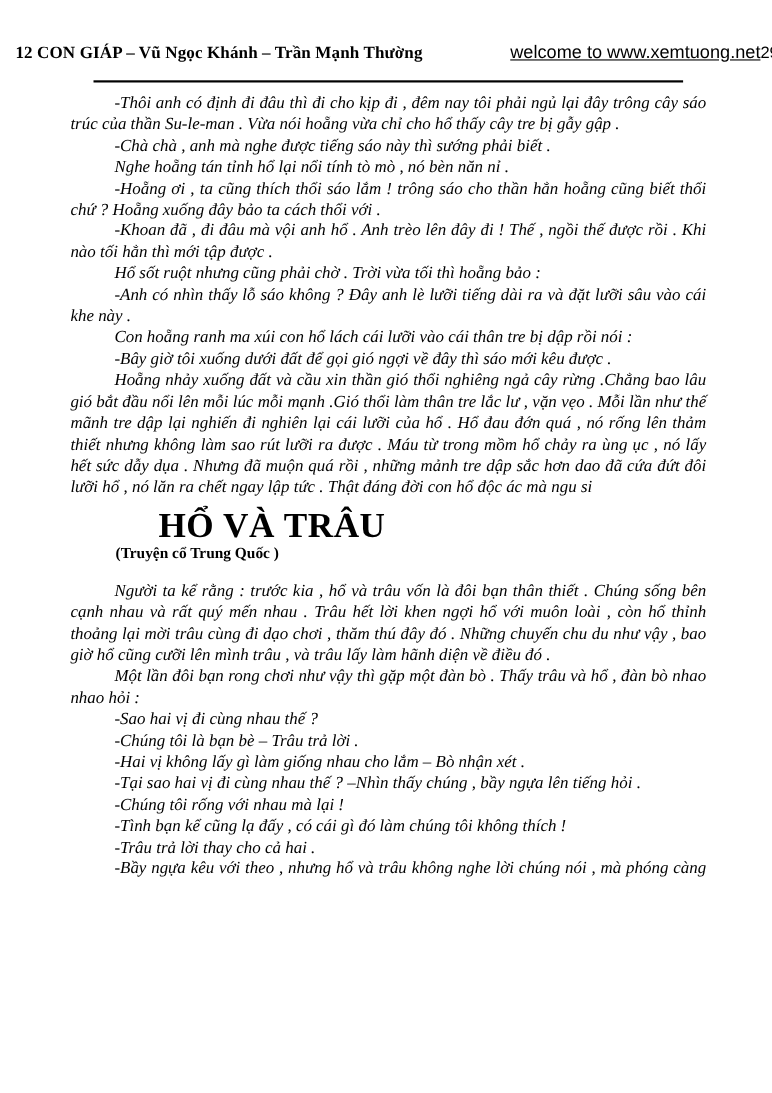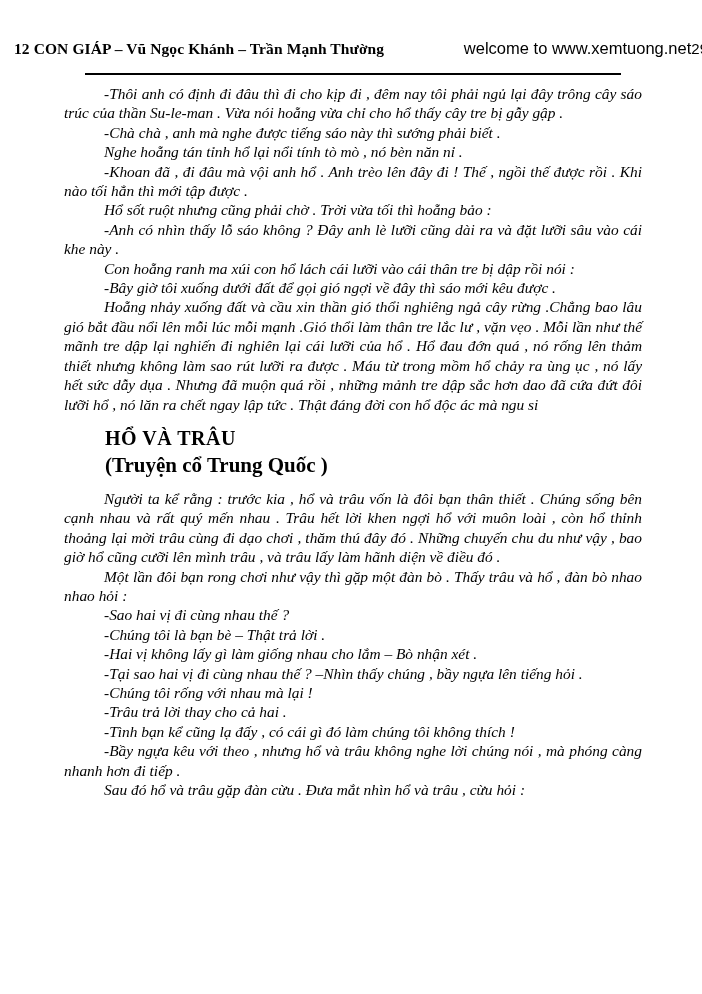--- a/index.html
+++ b/index.html
@@ -29,20 +29,21 @@
     letter-spacing: 0.1px;
   }
   .header-right {
     margin-left: auto;
     display: flex;
     align-items: baseline;
   }
   .site-link {
     font-family: "Liberation Sans", sans-serif;
     font-size: 16.5px;
+    text-decoration: underline;
     color: #000;
   }
   .page-number {
     font-size: 15px;
     font-family: Liberation Sans, sans-serif;
   }
   .header-rule {
     position: absolute;
     top: 73px;
     left: 85px;
@@ -61,27 +62,28 @@
   }
   .content p {
     margin: 0;
     text-indent: 40px;
     font-style: italic;
   }
   .story-heading {
     margin: 7px 0 14px 41px;
   }
   .story-title {
-    font-size: 20px;
+    font-size: 32px;
     font-weight: bold;
     line-height: 34px;
     letter-spacing: 0.5px;
+    margin-left: 39px;
   }
   .story-subtitle {
-    font-size: 21px;
+    font-size: 14px;
     font-weight: bold;
     line-height: 20px;
   }
   .footer-bar {
     position: absolute;
     left: 88px;
     top: 971px;
     width: 530px;
     height: 8px;
     background: #7a7a7a;
@@ -99,41 +101,42 @@
         <span class="page-number">29</span>
     </span>
   </div>
 
   <div class="header-rule"></div>
 
   <div class="content">
     <p>-Thôi anh có định đi đâu thì đi cho kịp đi , đêm nay tôi phải ngủ lại đây trông cây sáo trúc của thần Su-le-man . Vừa nói hoẵng vừa chỉ cho hổ thấy cây tre bị gẫy gập .</p>
     <p>-Chà chà , anh mà nghe được tiếng sáo này thì sướng phải biết .</p>
     <p>Nghe hoẵng tán tỉnh hổ lại nổi tính tò mò , nó bèn năn nỉ .</p>
+    <p>-Hoẵng ơi , ta cũng thích thổi sáo lắm ! trông sáo cho thần hẳn hoẵng cũng biết thổi chứ ? Hoẵng xuống đây bảo ta cách thổi với .</p>
     <p>-Khoan đã , đi đâu mà vội anh hổ . Anh trèo lên đây đi ! Thế , ngồi thế được rồi . Khi nào tối hẳn thì mới tập được .</p>
     <p>Hổ sốt ruột nhưng cũng phải chờ . Trời vừa tối thì hoẵng bảo :</p>
-    <p>-Anh có nhìn thấy lỗ sáo không ? Đây anh lè lưỡi cũng dài ra và đặt lưỡi sâu vào cái khe này .</p>
+    <p>-Anh có nhìn thấy lỗ sáo không ? Đây anh lè lưỡi tiếng dài ra và đặt lưỡi sâu vào cái khe này .</p>
     <p>Con hoẵng ranh ma xúi con hổ lách cái lưỡi vào cái thân tre bị dập rồi nói :</p>
     <p>-Bây giờ tôi xuống dưới đất để gọi gió ngợi về đây thì sáo mới kêu được .</p>
     <p>Hoẵng nhảy xuống đất và cầu xin thần gió thổi nghiêng ngả cây rừng .Chẳng bao lâu gió bắt đầu nổi lên mỗi lúc mỗi mạnh .Gió thổi làm thân tre lắc lư , vặn vẹo . Mỗi lần như thế mãnh tre dập lại nghiến đi nghiên lại cái lưỡi của hổ . Hổ đau đớn quá , nó rống lên thảm thiết nhưng không làm sao rút lưỡi ra được . Máu từ trong mồm hổ chảy ra ùng ục , nó lấy hết sức dẫy dụa . Nhưng đã muộn quá rồi , những mảnh tre dập sắc hơn dao đã cứa đứt đôi lưỡi hổ , nó lăn ra chết ngay lập tức . Thật đáng đời con hổ độc ác mà ngu si</p>
 
     <div class="story-heading">
       <div class="story-title">HỔ VÀ TRÂU</div>
       <div class="story-subtitle">(Truyện cổ Trung Quốc )</div>
     </div>
 
     <p>Người ta kể rằng : trước kia , hổ và trâu vốn là đôi bạn thân thiết . Chúng sống bên cạnh nhau và rất quý mến nhau . Trâu hết lời khen ngợi hổ với muôn loài , còn hổ thỉnh thoảng lại mời trâu cùng đi dạo chơi , thăm thú đây đó . Những chuyến chu du như vậy , bao giờ hổ cũng cưỡi lên mình trâu , và trâu lấy làm hãnh diện về điều đó .</p>
     <p>Một lần đôi bạn rong chơi như vậy thì gặp một đàn bò . Thấy trâu và hổ , đàn bò nhao nhao hỏi :</p>
     <p>-Sao hai vị đi cùng nhau thế ?</p>
-    <p>-Chúng tôi là bạn bè – Thật trả lời .</p>
+    <p>-Chúng tôi là bạn bè – Trâu trả lời .</p>
     <p>-Hai vị không lấy gì làm giống nhau cho lắm – Bò nhận xét .</p>
     <p>-Tại sao hai vị đi cùng nhau thế ? –Nhìn thấy chúng , bầy ngựa lên tiếng hỏi .</p>
     <p>-Chúng tôi rống với nhau mà lại !</p>
+    <p>-Tình bạn kể cũng lạ đấy , có cái gì đó làm chúng tôi không thích !</p>
     <p>-Trâu trả lời thay cho cả hai .</p>
-    <p>-Tình bạn kể cũng lạ đấy , có cái gì đó làm chúng tôi không thích !</p>
     <p>-Bầy ngựa kêu với theo , nhưng hổ và trâu không nghe lời chúng nói , mà phóng càng nhanh hơn đi tiếp .</p>
     <p>Sau đó hổ và trâu gặp đàn cừu . Đưa mắt nhìn hổ và trâu , cừu hỏi :</p>
     <p>-Hai vị cùng rong làm gì vậy ?</p>
   </div>
 
   <div class="footer-bar"></div>
 
 </div>
 
 </body></html>

